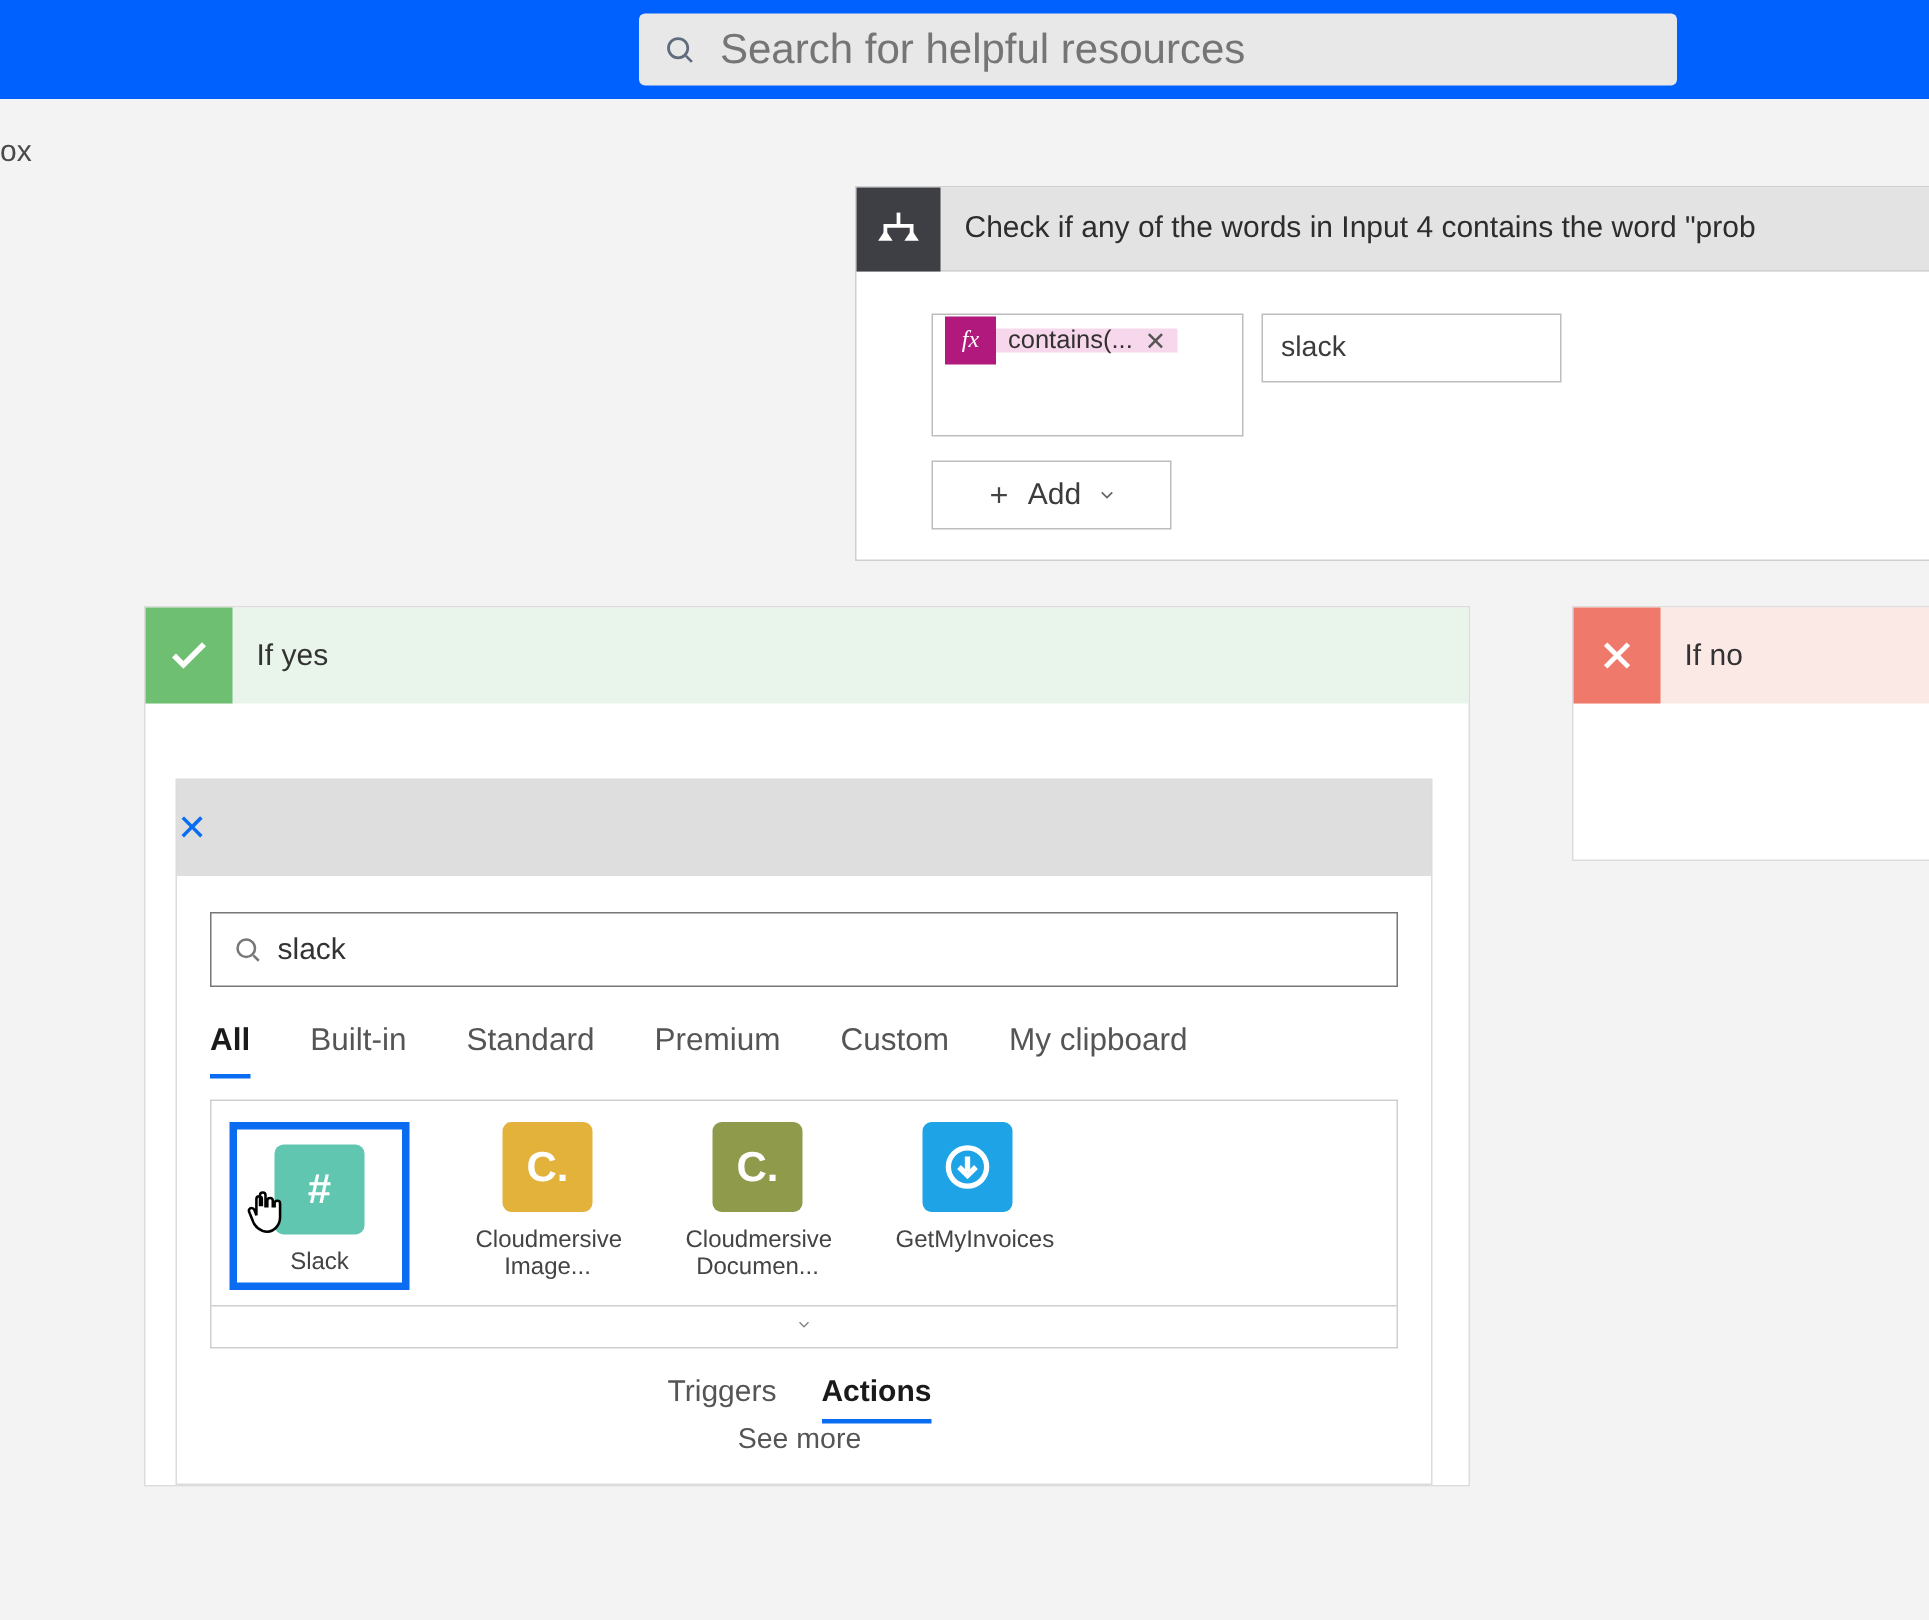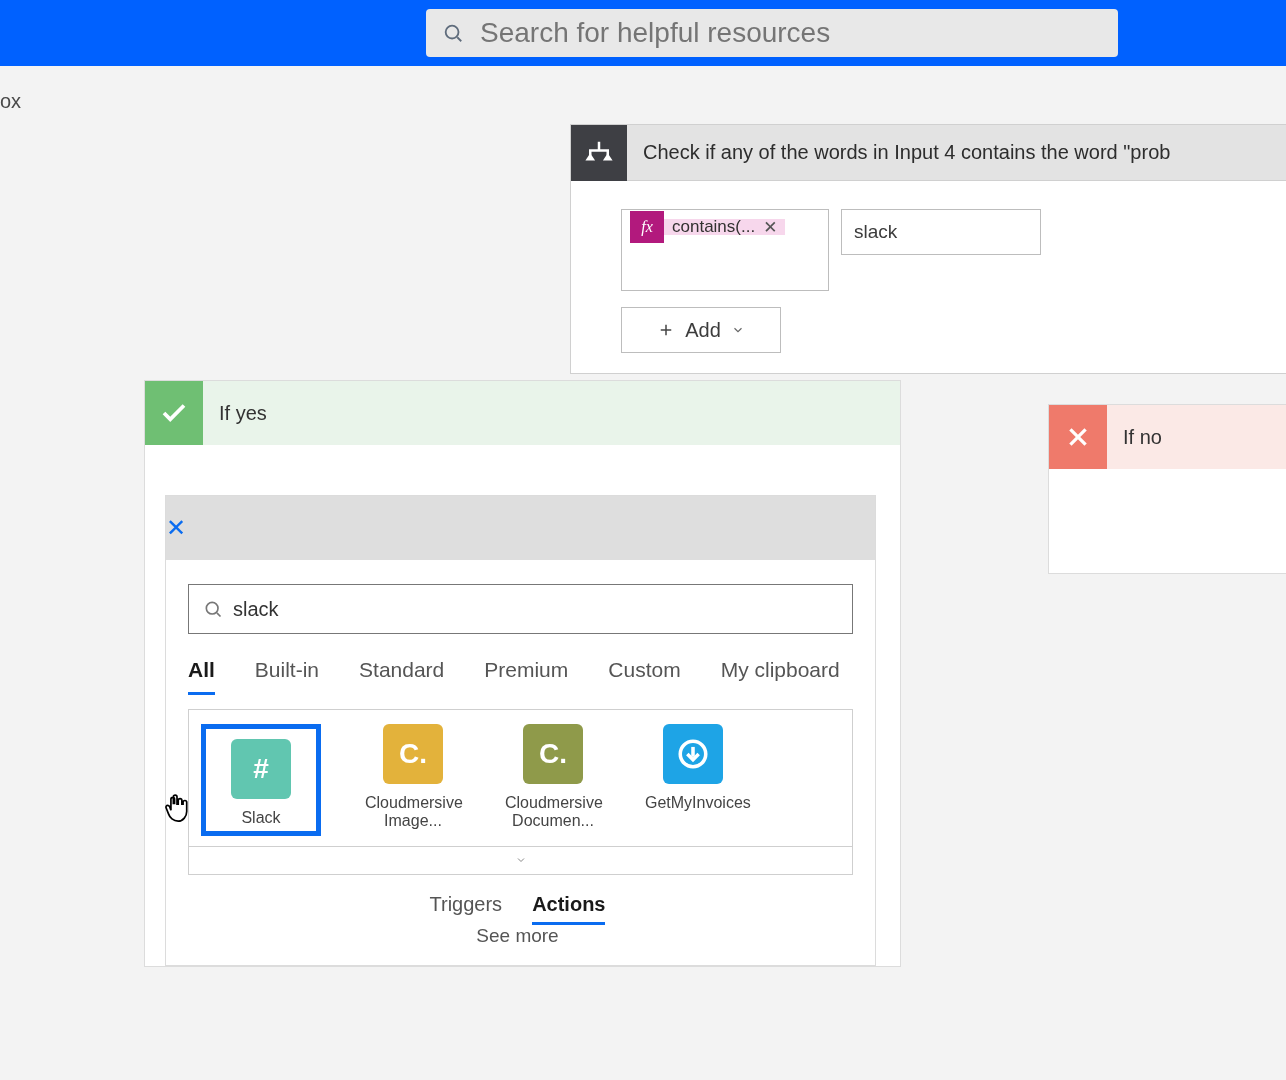--- a/index.html
+++ b/index.html
@@ -142,21 +142,21 @@
     color: #3c3c3c;
     cursor: pointer;
   }
 
   
   .branch {
     position: absolute;
     background: #ffffff;
     border: 1px solid #dcdcdc;
   }
-  .branch-yes { left: 96px; top: 380px; width: 757px; margin-left: 48px; }
+  .branch-yes { left: 96px; top: 404px; width: 884px; }
   .branch-no  { left: 1048px; top: 404px; width: 260px; height: 170px; }
   .branch-head {
     display: flex;
     align-items: center;
     height: 64px;
   }
   .branch-yes .branch-head { background: #e9f4ea; }
   .branch-no  .branch-head { background: #fbe9e6; }
   .branch-icon {
     width: 58px;

